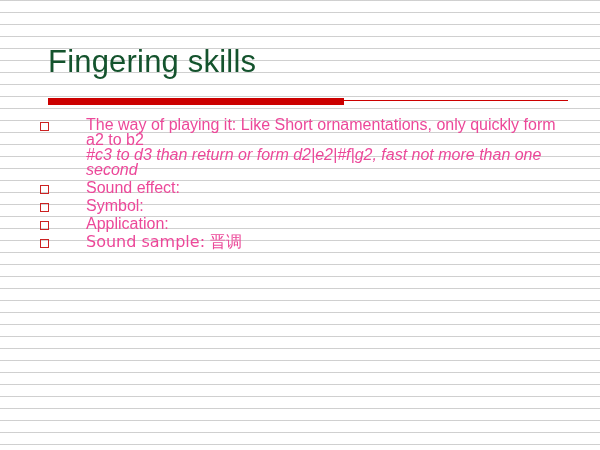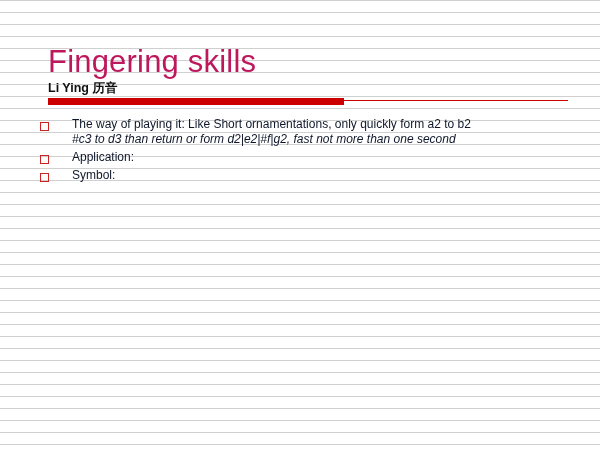--- a/index.html
+++ b/index.html
@@ -35,21 +35,21 @@
   }
   #title-block {
     position: absolute;
     left: 48px;
     top: 46px;
     width: 520px;
   }
   #slide-title {
     font-size: 31px;
     font-weight: normal;
-    color: #be185d;
+    color: #14532d;
     line-height: 1.05;
     letter-spacing: 0.2px;
     white-space: nowrap;
   }
   #subtitle {
     margin-top: 1px;
     font-size: 12.5px;
     font-weight: bold;
     color: #111111;
     white-space: nowrap;
@@ -90,67 +90,72 @@
     flex: 0 0 auto;
     width: 7px;
     height: 7px;
     border: 1px solid #cc2222;
     background: transparent;
     margin-top: 5px;
     margin-right: 0px;
   }
   .bullet-text {
     flex: 1 1 auto;
-    margin-left: 23px;
-    font-size: 12px;
-    color: #0f172a;
+    margin-left: 37px;
+    font-size: 16px;
+    color: #ec4899;
     line-height: 15px;
   }
   .bullet-text .line2 {
     display: block;
     font-style: italic;
   }
   .cjk {
     font-family: "DejaVu Sans", sans-serif;
   }
 </style>
 </head>
 <body>
 
 <div id="slide">
 
   <div id="ruled-lines"></div>
 
   <div id="title-block">
     <div id="slide-title">Fingering skills</div>
-    <div id="subtitle">
-      <span>Li Ying</span><span>&nbsp;</span><span class="cn cjk">历音</span>
-    </div>
   </div>
 
   <div id="title-rule-thick"></div>
   <div id="title-rule-thin"></div>
 
   <div id="bullets">
 
     <div class="bullet-row">
       <span class="bullet-marker"></span>
       <span class="bullet-text">
         <span>The way of playing it: Like Short ornamentations, only quickly form a2 to b2</span>
         <span class="line2">#c3 to d3 than return or form d2|e2|#f|g2, fast not more than one second</span>
       </span>
     </div>
 
 
+    <div class="bullet-row">
+      <span class="bullet-marker"></span>
+      <span class="bullet-text">Sound effect:</span>
+    </div>
+
+    <div class="bullet-row">
+      <span class="bullet-marker"></span>
+      <span class="bullet-text">Symbol:</span>
+    </div>
 
     <div class="bullet-row">
       <span class="bullet-marker"></span>
       <span class="bullet-text">Application:</span>
     </div>
 
     <div class="bullet-row">
       <span class="bullet-marker"></span>
-      <span class="bullet-text">Symbol:</span>
+      <span class="bullet-text cjk">Sound sample:  晋调</span>
     </div>
-
 
   </div>
 </div>
 
 </body></html>

